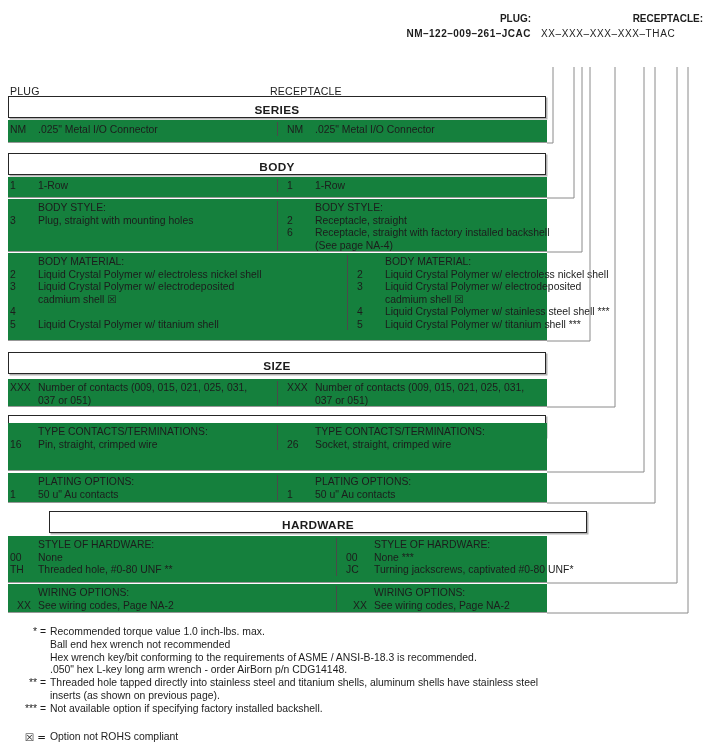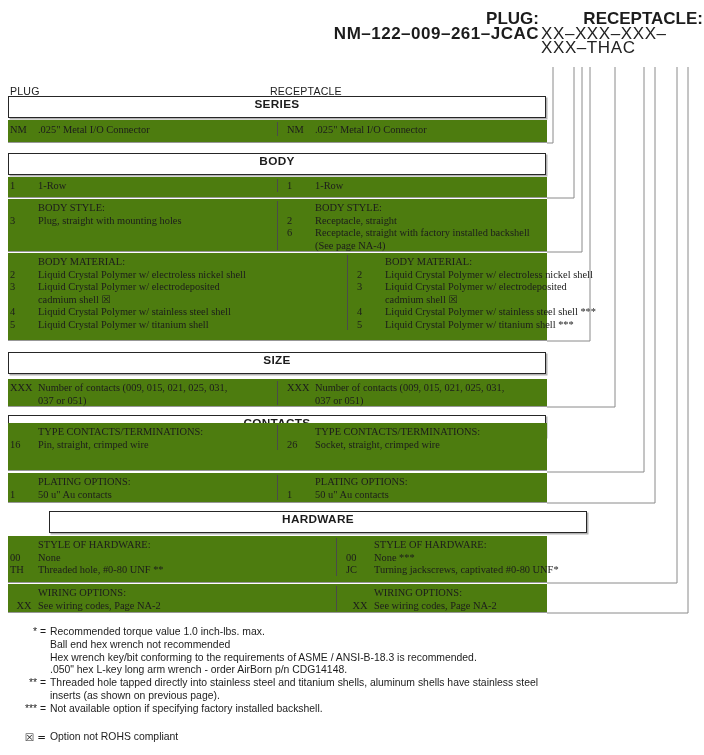--- a/index.html
+++ b/index.html
@@ -4,39 +4,39 @@
 <style>
   html,body{margin:0;padding:0;background:#fff;}
   body{
     width:704px;height:755px;position:relative;overflow:hidden;
     font-family:"Liberation Sans","DejaVu Sans",sans-serif;
     color:#1c1c1c;font-size:10.4px;
   }
   
   #pn-header{
     position:absolute;top:12px;right:1px;
-    display:grid;grid-template-columns:auto 162px;column-gap:2px;
-    font-size:17px;font-weight:bold;line-height:14.5px;margin-left:26px;
+    display:grid;grid-template-columns:auto 162px;column-gap:10px;
+    font-size:10px;font-weight:bold;line-height:14.5px;margin-left:26px;
   }
   #pn-header .lbl{justify-self:end;}
   #pn-header .val{letter-spacing:.5px;}
   #pn-header .mask{grid-column:2;font-weight:normal;letter-spacing:.6px;color:#222;}
   
   .col-label{position:absolute;top:85px;font-size:10.6px;letter-spacing:.2px;}
   
   .hdrbox{
     position:absolute;left:8px;width:536px;height:20px;background:#fff;
     border:1.6px solid #262626;box-shadow:1.5px 1.5px 0 #b3b3b3;
-    display:flex;align-items:flex-start;justify-content:center;
+    display:flex;align-items:flex-end;justify-content:center;
     font-weight:bold;font-size:11.8px;letter-spacing:.3px;
   }
   
   .rowblk{
     position:absolute;left:8px;width:539px;box-sizing:border-box;
-    border-bottom:1px solid #979797;background:#4d7c0f;font-family:Liberation Serif, serif;
+    border-bottom:1px solid #979797;background:#15803d;
   }
   .colwrap{position:absolute;top:0;}
   .opt{display:flex;line-height:12.5px;white-space:nowrap;}
   .opt .code{flex:0 0 28px;}
   .vdiv{position:absolute;width:1px;background:#4a4a4a;}
   
   #footnotes{position:absolute;left:8px;top:626px;width:694px;}
   .fnote{display:grid;grid-template-columns:38px auto;column-gap:4px;line-height:12.8px;white-space:nowrap;}
   .fnote .m{justify-self:end;}
   #rohs{position:absolute;left:8px;top:731px;display:grid;grid-template-columns:38px auto;column-gap:4px;white-space:nowrap;}
@@ -144,21 +144,20 @@
         <div class="opt">
           <span class="code">3</span>
           <span>Liquid Crystal Polymer w/ electrodeposited</span>
         </div>
         <div class="opt">
           <span class="code"></span>
           <span>cadmium shell  ☒</span>
         </div>
         <div class="opt">
           <span class="code">4</span>
-          <span>Liquid Crystal Polymer w/ stainless steel shell</span>
         </div>
         <div class="opt">
           <span class="code">5</span>
           <span>Liquid Crystal Polymer w/ titanium shell</span>
         </div>
       </div>
       <div class="colwrap" style="left: 349px; padding-top: 3px;">
         <div class="opt">
           <span style="margin-left: 28px;">BODY MATERIAL:</span>
         </div>

